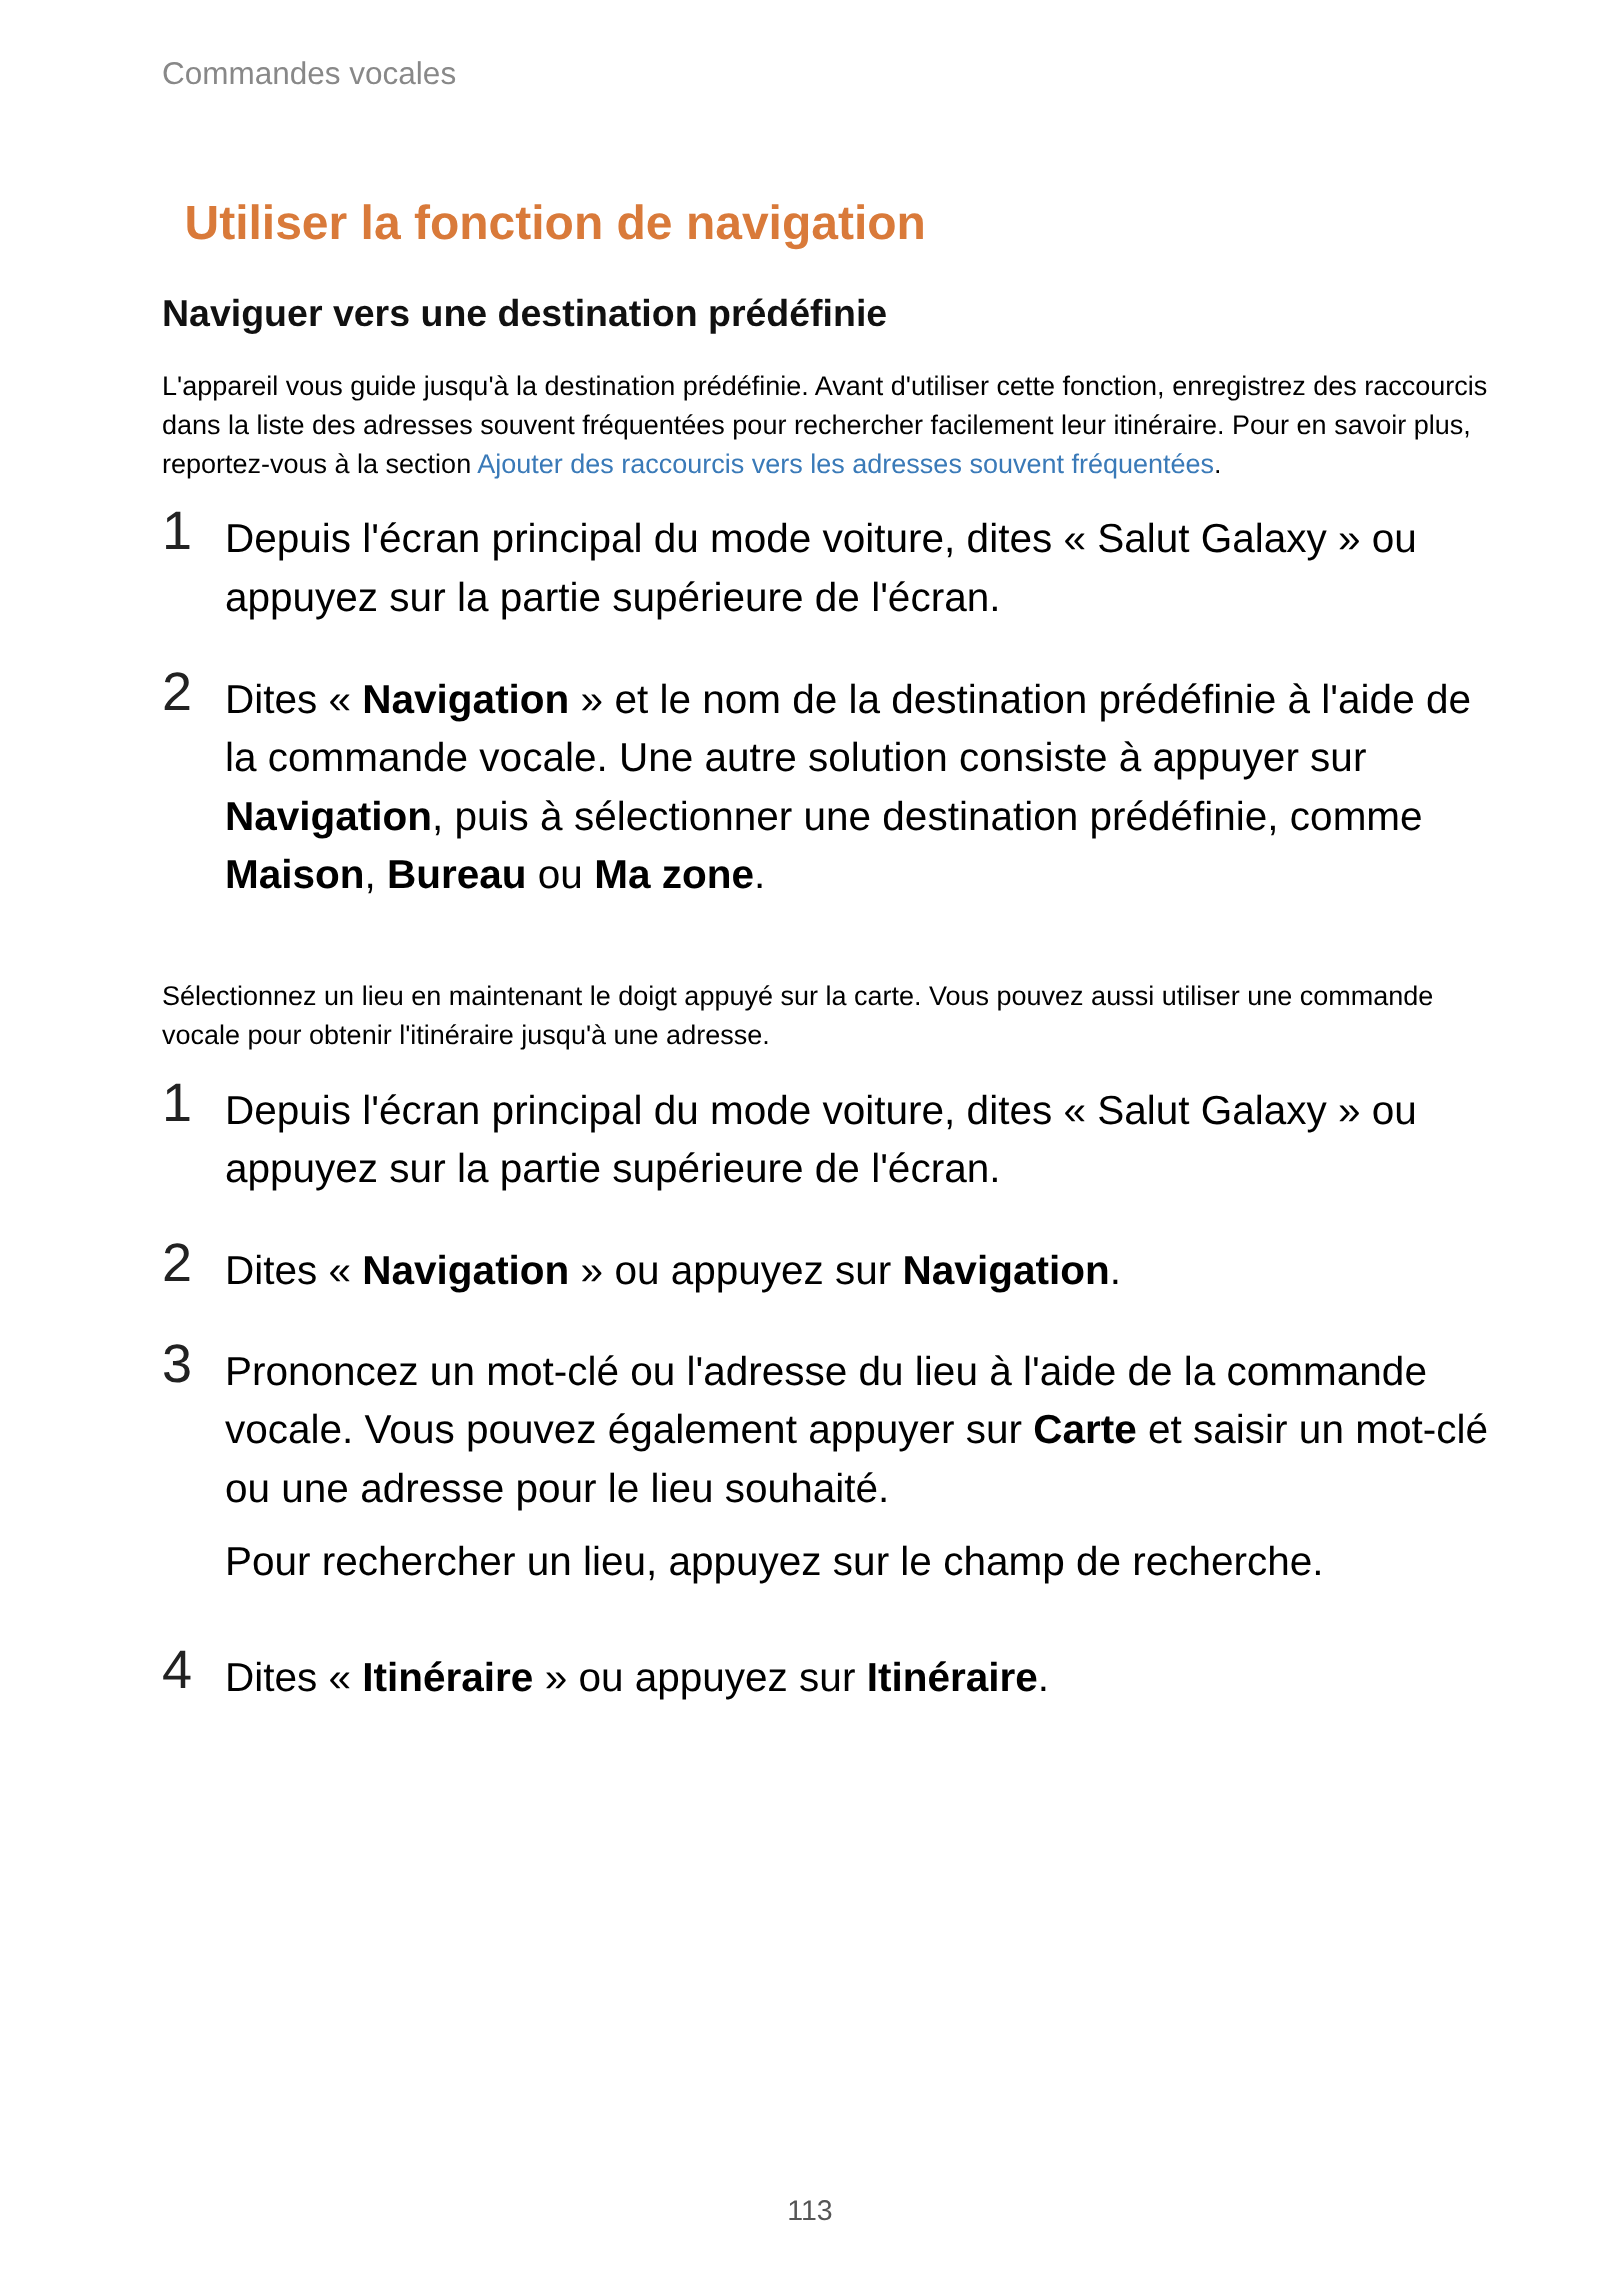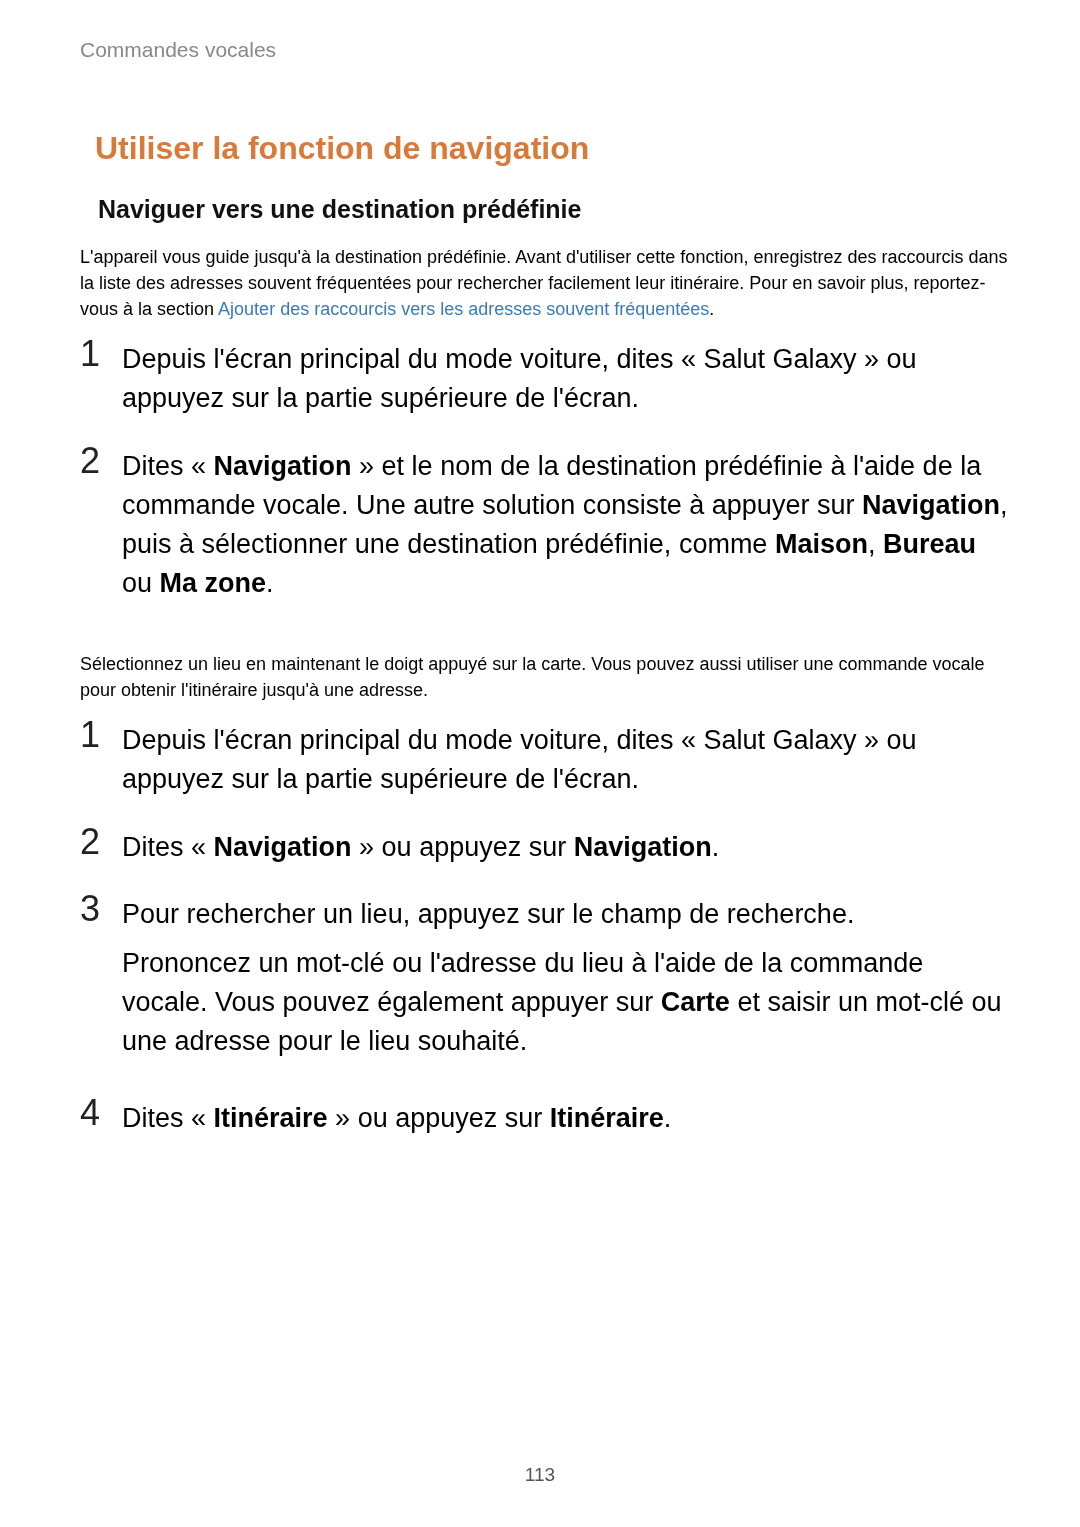--- a/index.html
+++ b/index.html
@@ -9,21 +9,21 @@
     }
     body {
       font-family: -apple-system, BlinkMacSystemFont, "Segoe UI", Arial, sans-serif;
       background: #fff;
       width: 1080px;
       height: 1527px;
       position: relative;
       color: #000;
     }
     .page {
-      padding: 38px 72px 0 80px;
+      padding: 38px 72px 0 108px;
     }
     .header-title {
       font-size: 21px;
       color: #888;
       font-weight: 400;
       margin-bottom: 68px;
     }
     .main-title {
       font-size: 32px;
       color: #d97a3a;
@@ -38,21 +38,20 @@
       color: #000;
     }
     .bold {
       font-weight: 700;
     }
     .subsection-title {
       font-size: 25px;
       font-weight: 700;
       color: #111;
       margin-bottom: 20px;
-      margin-left: 18px;
     }
     .desc-para {
       font-size: 18px;
       line-height: 1.45;
       margin-bottom: 18px;
       color: #000;
     }
     .link {
       color: #3a7ab8;
     }
@@ -137,24 +136,24 @@
       <div class="step-item">
         <div class="step-num">2</div>
         <div class="step-text">
           <span>Dites « </span><span class="bold">Navigation</span><span> » ou appuyez sur </span><span class="bold">Navigation</span><span>.</span>
         </div>
       </div>
 
       <div class="step-item">
         <div class="step-num">3</div>
         <div class="step-text">
-          <p>Pour rechercher un lieu, appuyez sur le champ de recherche.</p>
           <p>
             <span>Prononcez un mot-clé ou l'adresse du lieu à l'aide de la commande vocale. Vous pouvez également appuyer sur </span><span class="bold">Carte</span><span> et saisir un mot-clé ou une adresse pour le lieu souhaité.</span>
           </p>
+          <p>Pour rechercher un lieu, appuyez sur le champ de recherche.</p>
         </div>
       </div>
 
       <div class="step-item">
         <div class="step-num">4</div>
         <div class="step-text">
           <span>Dites « </span><span class="bold">Itinéraire</span><span> » ou appuyez sur </span><span class="bold">Itinéraire</span><span>.</span>
         </div>
       </div>
     </div>

